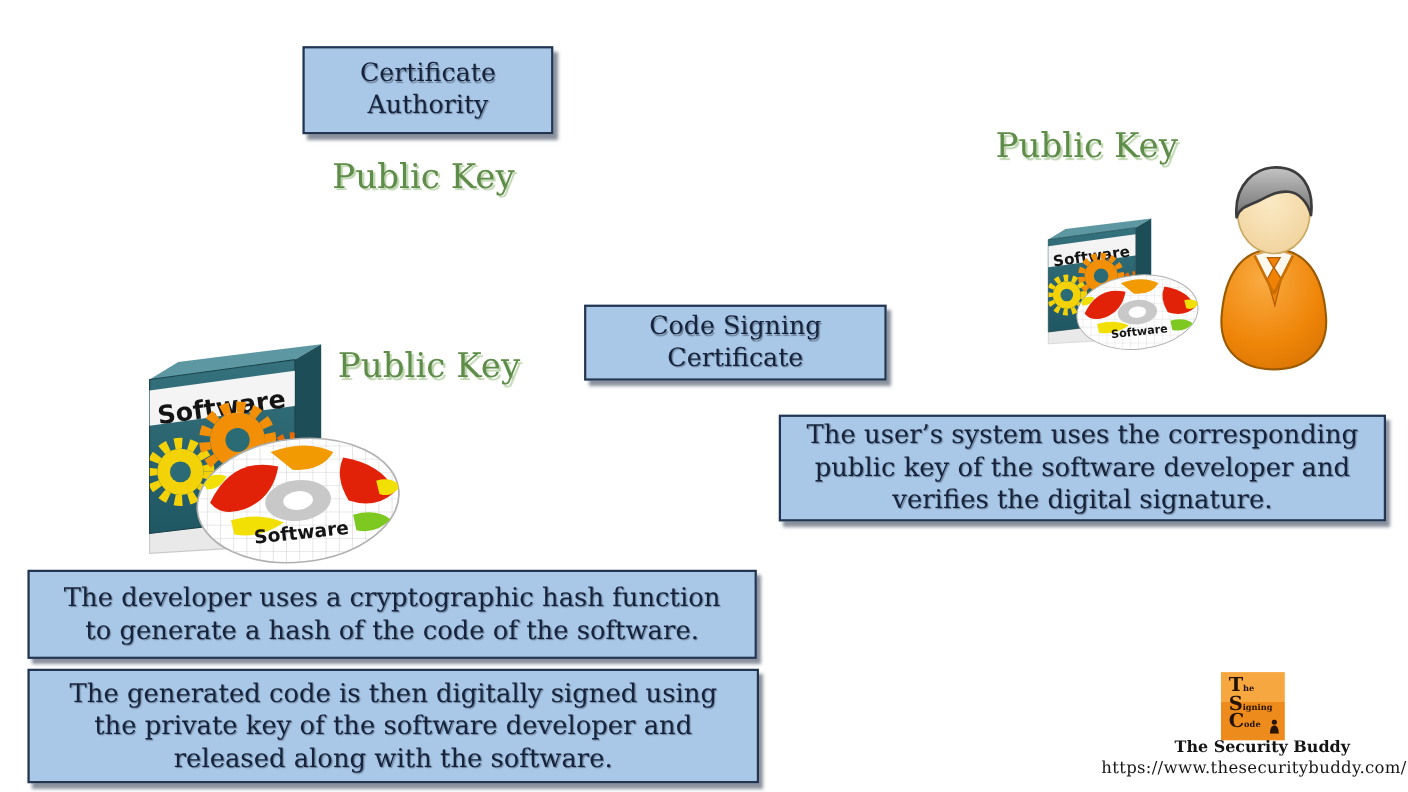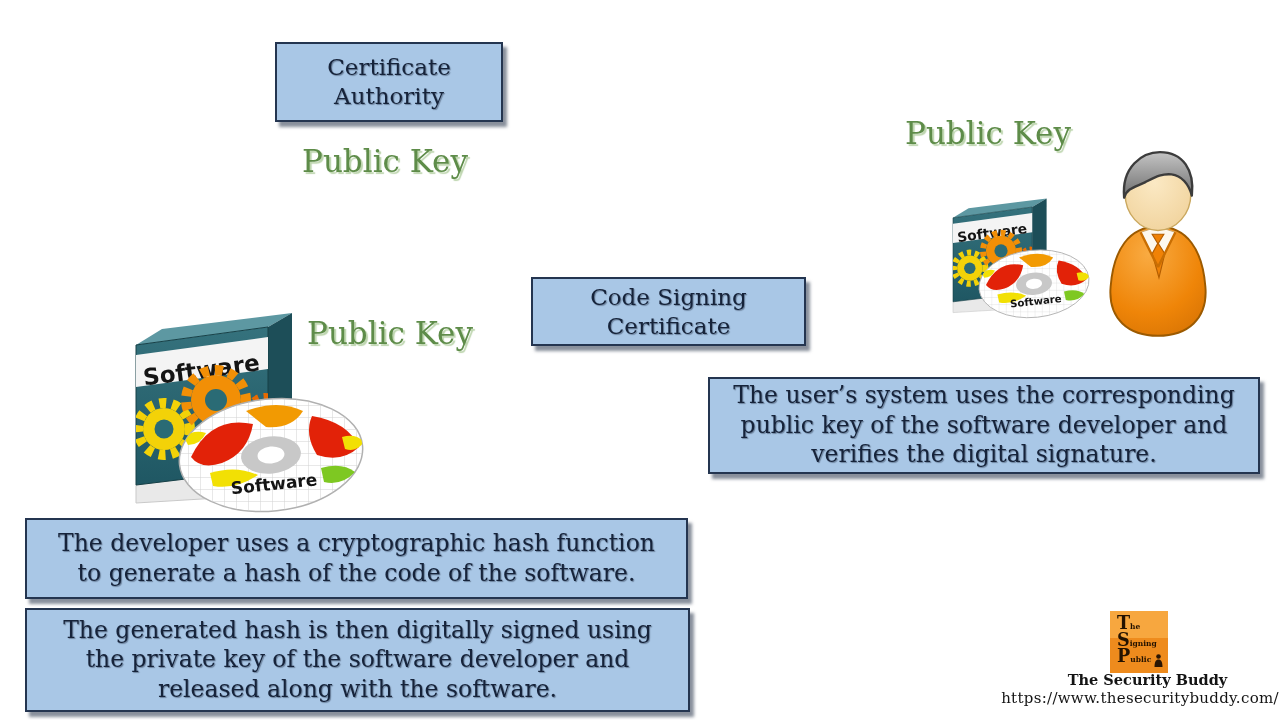--- a/index.html
+++ b/index.html
@@ -157,21 +157,21 @@
   <div class="bluebox user-box">
     <span>The user’s system uses the corresponding
 public key of the software developer and
 verifies the digital signature.</span>
   </div>
   <div class="bluebox dev-box">
     <span>The developer uses a cryptographic hash function
 to generate a hash of the code of the software.</span>
   </div>
   <div class="bluebox gen-box">
-    <span>The generated hash is then digitally signed using
+    <span>The generated code is then digitally signed using
 the private key of the software developer and
 released along with the software.</span>
   </div>
 
   <div class="greenlabel pk-left">Public Key</div>
   <div class="greenlabel priv-key">Public Key</div>
   <div class="greenlabel pk-right">Public Key</div>
 
   <svg class="gfx soft-large" viewBox="0 0 250 220">
     <use href="#softpack"></use>
@@ -179,21 +179,21 @@
   <svg class="gfx soft-small" viewBox="0 0 250 220">
     <use href="#softpack"></use>
   </svg>
   <svg class="gfx avatar" viewBox="0 0 120 200">
     <use href="#person"></use>
   </svg>
 
   <div class="logo">
     <div class="logo-line">The</div>
     <div class="logo-line">Signing</div>
-    <div class="logo-line">Public</div>
+    <div class="logo-line">Code</div>
     <svg class="logo-figure" width="9" height="13" viewBox="0 0 9 13">
       <circle cx="4.5" cy="2.5" r="2.3" fill="#2a1503"></circle>
       <path d="M0.5,13 C0.5,8 2,5.6 4.5,5.6 C7,5.6 8.5,8 8.5,13 Z" fill="#2a1503"></path>
     </svg>
   </div>
   <div class="brand-name">The Security Buddy</div>
   <div class="brand-url">https://www.thesecuritybuddy.com/</div>
 
 </div>
 

